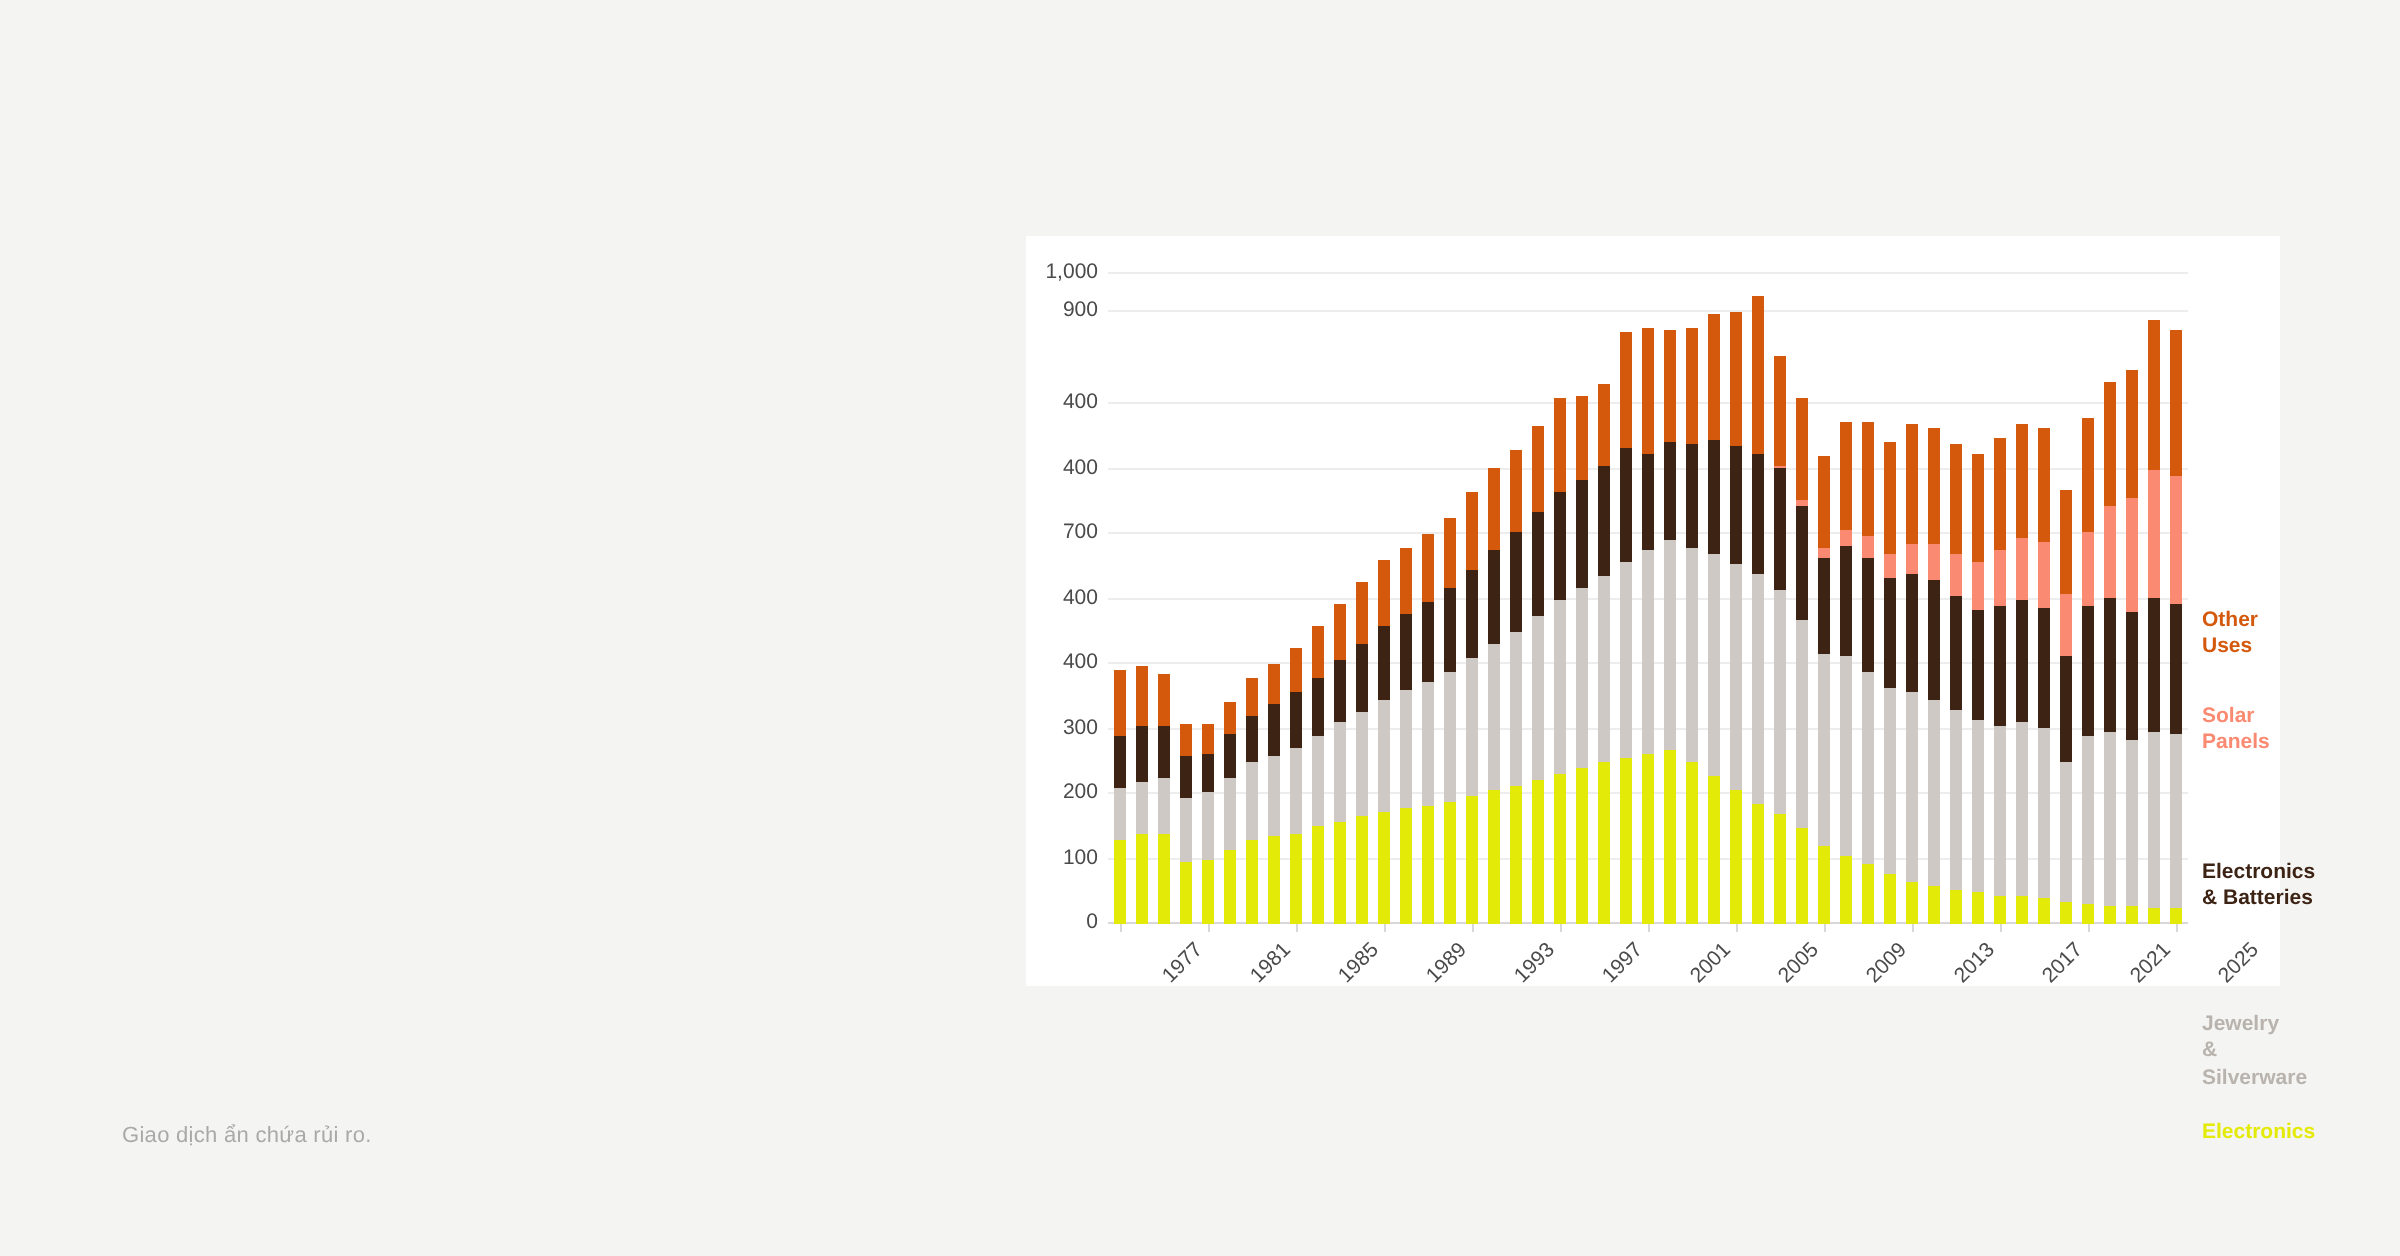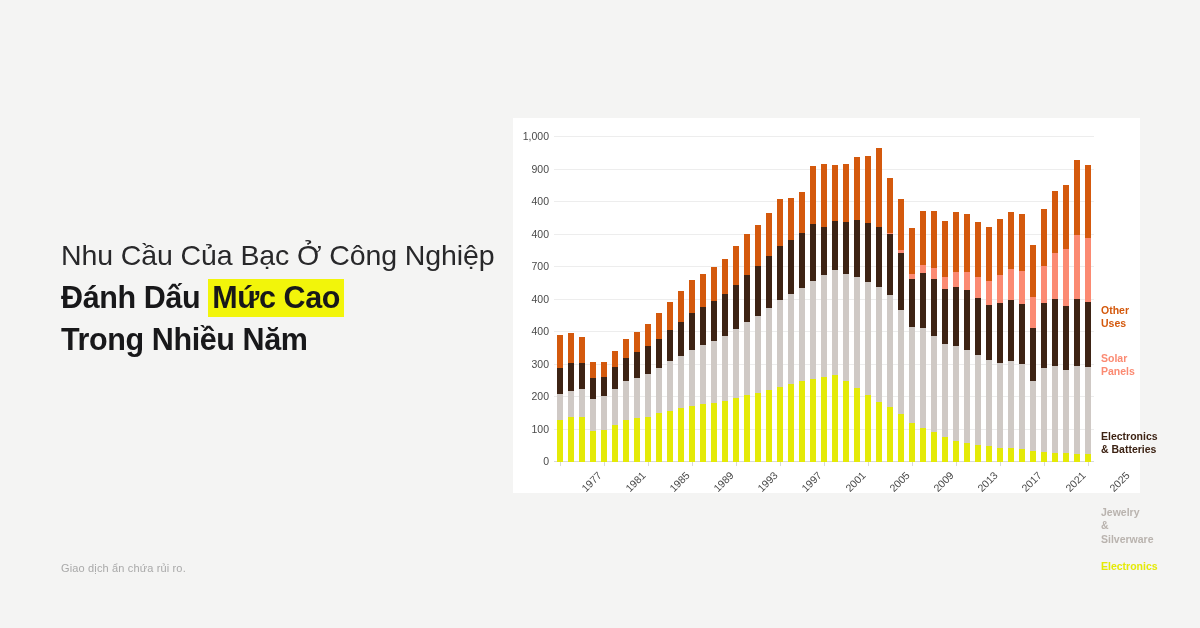--- a/index.html
+++ b/index.html
@@ -85,25 +85,20 @@
     position: absolute; left: 588px;
     font-size: 10.5px; font-weight: 700; line-height: 1.28;
     white-space: pre-line;
   }
 </style>
 </head>
 <body>
 
 <div id="stage">
 
-  <div class="headline">
-    <div class="hl-line hl-1">Nhu Cầu Của Bạc Ở Công Nghiệp</div>
-    <div class="hl-line hl-2"><span>Đánh Dấu </span><span class="hl-mark">Mức Cao</span></div>
-    <div class="hl-line hl-3">Trong Nhiều Năm</div>
-  </div>
 
   <div class="disclaimer">Giao dịch ẩn chứa rủi ro.</div>
 
   <div id="panel">
     <div id="plot">
       <div id="gridlines">
           <div class="gridline zero" style="bottom: 0px;">
             <span class="ytick">0</span>
           </div>
           <div class="gridline" style="bottom: 32.5px;">
@@ -123,21 +118,21 @@
           </div>
           <div class="gridline" style="bottom: 195px;">
             <span class="ytick">700</span>
           </div>
           <div class="gridline" style="bottom: 227.5px;">
             <span class="ytick">400</span>
           </div>
           <div class="gridline" style="bottom: 260px;">
             <span class="ytick">400</span>
           </div>
-          <div class="gridline" style="bottom: 292px;">
+          <div class="gridline" style="bottom: 306px;">
             <span class="ytick">900</span>
           </div>
           <div class="gridline" style="bottom: 325px;">
             <span class="ytick">1,000</span>
           </div>
         </div>
       <div id="bars">
           <div class="bar-slot">
             <div class="bar" title="1977">
               <div class="seg" style="height: 42.25px; background: rgb(228, 234, 7);"></div>

